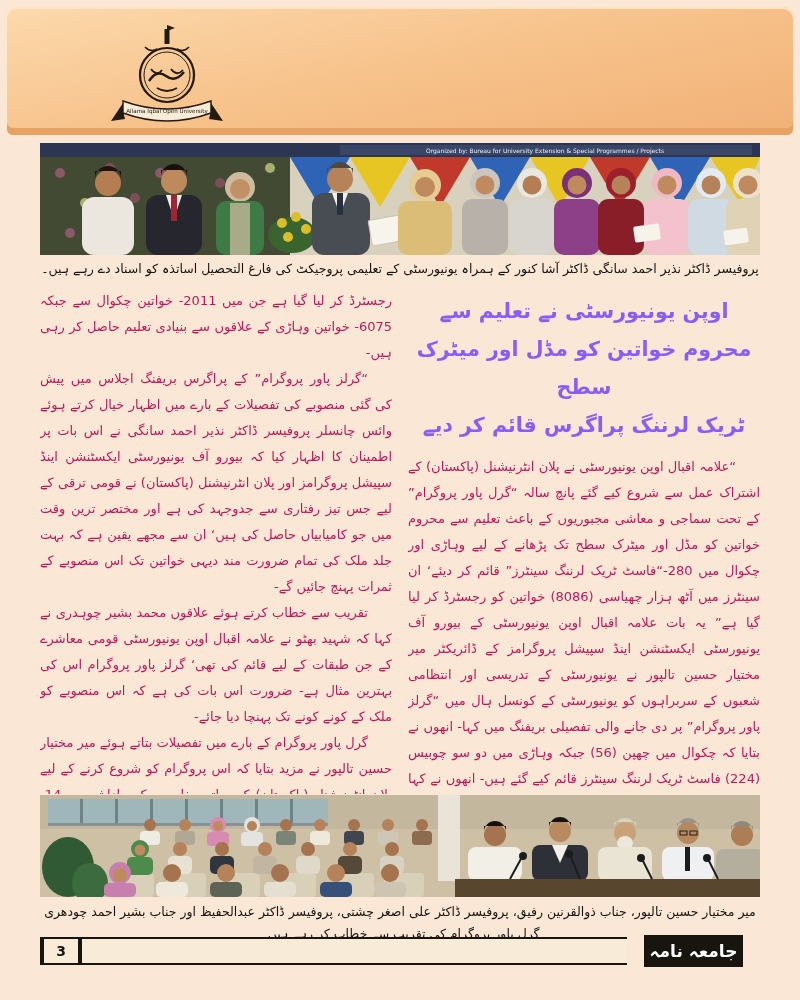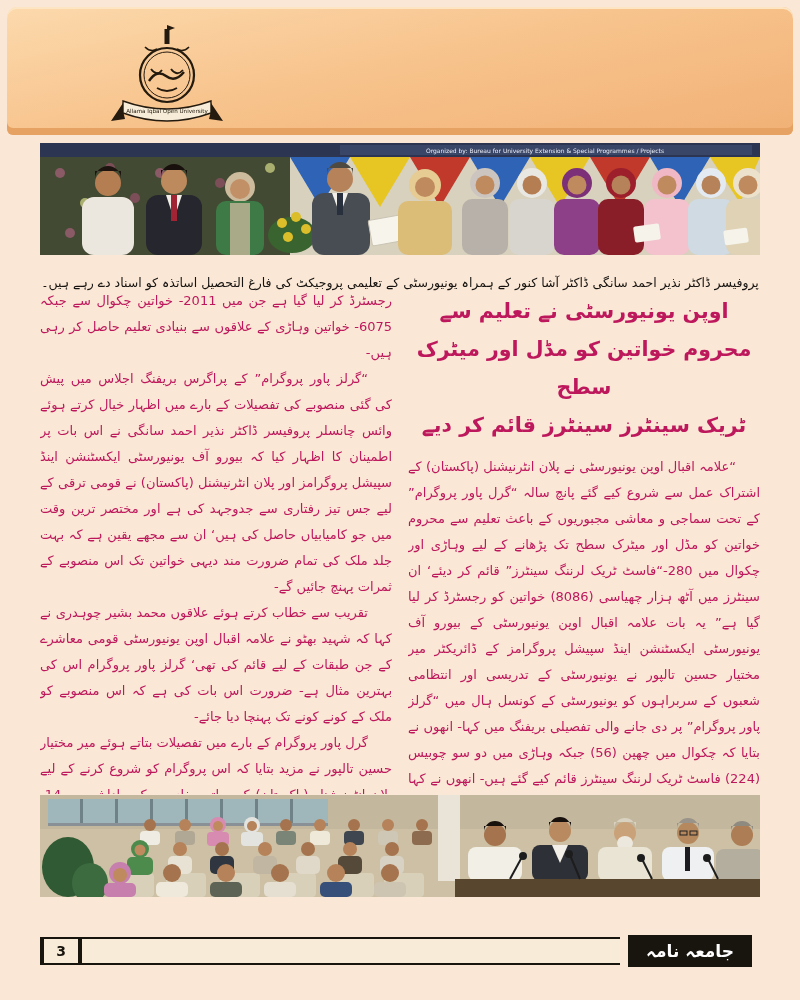--- a/index.html
+++ b/index.html
@@ -14,42 +14,42 @@
   .logo{position:absolute;left:102px;top:18px;}
 
   
   .photo{position:absolute;left:40px;margin:0;padding:0;line-height:0;background:#777;}
   .photo-top{top:143px;width:720px;height:112px;}
   .photo-bottom{top:795px;width:720px;height:102px;}
 
   
   .caption{position:absolute;left:40px;width:720px;margin:0;direction:rtl;
     text-align:center;font-size:12.5px;line-height:22px;color:#171310;}
-  .caption-top{top:272px;}
+  .caption-top{top:258px;}
   .caption-bottom{top:901px;}
 
   
   .article{position:absolute;left:40px;top:288px;width:720px;height:506px;
     display:flex;gap:16px;direction:rtl;overflow:hidden;}
   .col{width:352px;height:506px;overflow:hidden;}
-  .headline{margin:4px 0 10px 0;text-align:center;color:#be185d;
+  .headline{margin:4px 0 10px 0;text-align:center;color:#8b5cf6;
     font-size:20.5px;font-weight:bold;line-height:38px;}
   .headline span{display:block;}
   .graf{margin:0;font-size:13px;line-height:26px;text-align:justify;color:#be185d;}
   .graf.indent{text-indent:24px;}
 
   
   .page-footer{position:absolute;left:40px;top:937px;width:720px;height:28px;
     display:flex;align-items:stretch;}
   .pagenum-box{width:34px;background:#f8ecd9;border-top:2px solid #18140e;
     border-bottom:2px solid #18140e;border-left:4px solid #18140e;border-right:4px solid #18140e;
     display:flex;align-items:center;justify-content:center;
     font-size:14px;font-weight:bold;color:#18140e;}
   .footer-rule{flex:1;background:#f8ecd9;border-top:2px solid #18140e;border-bottom:2px solid #18140e;}
-  .masthead-box{width:124px;background:#18140e;color:#ffffff;margin:-2px 8px;
+  .masthead-box{width:99px;background:#18140e;color:#ffffff;margin:-2px 17px;
     display:flex;align-items:center;justify-content:center;direction:rtl;
     font-size:17px;font-weight:bold;}
 </style>
 </head>
 <body>
 
 <div class="page">
 
   <header class="header-band">
     <svg class="logo" width="116" height="106" viewBox="0 0 116 106">
@@ -167,21 +167,21 @@
         </g>
       </g>
     </svg>
   </figure>
   <p class="caption caption-top">پروفیسر ڈاکٹر نذیر احمد سانگی ڈاکٹر آشا کنور کے ہمراہ یونیورسٹی کے تعلیمی پروجیکٹ کی فارغ التحصیل اساتذہ کو اسناد دے رہے ہیں۔</p>
 
   <main class="article">
     <section class="col">
       <h1 class="headline">
         <span>اوپن یونیورسٹی نے تعلیم سے محروم خواتین کو مڈل اور میٹرک سطح</span>
-        <span>ٹریک سینٹرز سینٹرز قائم کر دیے</span>
+        <span>ٹریک لرننگ پراگرس قائم کر دیے</span>
       </h1>
       <p class="graf indent">“علامہ اقبال اوپن یونیورسٹی نے پلان انٹرنیشنل (پاکستان) کے اشتراک عمل سے شروع کیے گئے پانچ سالہ “گرل پاور پروگرام” کے تحت سماجی و معاشی مجبوریوں کے باعث تعلیم سے محروم خواتین کو مڈل اور میٹرک سطح تک پڑھانے کے لیے وہاڑی اور چکوال میں 280-“فاسٹ ٹریک لرننگ سینٹرز” قائم کر دیئے‘ ان سینٹرز میں آٹھ ہزار چھیاسی (8086) خواتین کو رجسٹرڈ کر لیا گیا ہے” یہ بات علامہ اقبال اوپن یونیورسٹی کے بیورو آف یونیورسٹی ایکسٹنشن اینڈ سپیشل پروگرامز کے ڈائریکٹر میر مختیار حسین تالپور نے یونیورسٹی کے تدریسی اور انتظامی شعبوں کے سربراہوں کو یونیورسٹی کے کونسل ہال میں “گرلز پاور پروگرام” پر دی جانے والی تفصیلی بریفنگ میں کہا- انھوں نے بتایا کہ چکوال میں چھپن (56) جبکہ وہاڑی میں دو سو چوبیس (224) فاسٹ ٹریک لرننگ سینٹرز قائم کیے گئے ہیں- انھوں نے کہا کہ ان لرننگ سینٹروں میں کل 280- اساتذہ کو تعینات کیا گیا ہے جن میں سے 56- چکوال میں جبکہ 224- اساتذہ وہاڑی میں قائم سینٹروں میں تعینات کیے گئے ہیں- انھوں نے کہا کہ چکوال اور وہاڑی میں قائم کیے گئے ان لرننگ سینٹروں میں تعلیم سے محروم کل 8086- خواتین کو</p>
     </section>
     <section class="col">
       <p class="graf">رجسٹرڈ کر لیا گیا ہے جن میں 2011- خواتین چکوال سے جبکہ 6075- خواتین وہاڑی کے علاقوں سے بنیادی تعلیم حاصل کر رہی ہیں-</p>
       <p class="graf indent">“گرلز پاور پروگرام” کے پراگرس بریفنگ اجلاس میں پیش کی گئی منصوبے کی تفصیلات کے بارے میں اظہار خیال کرتے ہوئے وائس چانسلر پروفیسر ڈاکٹر نذیر احمد سانگی نے اس بات پر اطمینان کا اظہار کیا کہ بیورو آف یونیورسٹی ایکسٹنشن اینڈ سپیشل پروگرامز اور پلان انٹرنیشنل (پاکستان) نے قومی ترقی کے لیے جس تیز رفتاری سے جدوجہد کی ہے اور مختصر ترین وقت میں جو کامیابیاں حاصل کی ہیں‘ ان سے مجھے یقین ہے کہ بہت جلد ملک کی تمام ضرورت مند دیہی خواتین تک اس منصوبے کے ثمرات پہنچ جائیں گے-</p>
       <p class="graf indent">تقریب سے خطاب کرتے ہوئے علاقوں محمد بشیر چوہدری نے کہا کہ شہید بھٹو نے علامہ اقبال اوپن یونیورسٹی قومی معاشرے کے جن طبقات کے لیے قائم کی تھی‘ گرلز پاور پروگرام اس کی بہترین مثال ہے- ضرورت اس بات کی ہے کہ اس منصوبے کو ملک کے کونے کونے تک پہنچا دیا جائے-</p>
       <p class="graf indent">گرل پاور پروگرام کے بارے میں تفصیلات بتاتے ہوئے میر مختیار حسین تالپور نے مزید بتایا کہ اس پروگرام کو شروع کرنے کے لیے پلان انٹرنیشنل (پاکستان) کے ساتھ مفاہمت کی یاداشت پر 14- دسمبر 2011ء کو دستخط ہوئے تھے- اس معاہدے کے مطابق یونیورسٹی کے بیورو آف یونیورسٹی ایکسٹنشن اینڈ سپیشل پروگرامز پلان انٹرنیشنل (پاکستان) کے اشتراک سے چکوال اور وہاڑی میں فاصلاتی نظام</p>
     </section>
   </main>
@@ -301,20 +301,21 @@
           <line x1="540" y1="84" x2="530" y2="60"></line>
             <circle cx="529" cy="59" r="3"></circle>
           <line x1="612" y1="84" x2="602" y2="64"></line>
             <circle cx="601" cy="63" r="3"></circle>
           <line x1="678" y1="84" x2="668" y2="64"></line>
             <circle cx="667" cy="63" r="3"></circle>
         </g>
       </g>
     </svg>
   </figure>
+  <p class="caption caption-bottom">میر مختیار حسین تالپور، جناب ذوالقرنین رفیق، پروفیسر ڈاکٹر علی اصغر چشتی، پروفیسر ڈاکٹر عبدالحفیظ اور جناب بشیر احمد چودھری گرل پاور پروگرام کی تقریب سے خطاب کر رہے ہیں۔</p>
 
   <footer class="page-footer">
     <div class="pagenum-box">3</div>
     <div class="footer-rule"></div>
     <div class="masthead-box">جامعہ نامہ</div>
   </footer>
 
 </div>
 
 </body></html>

